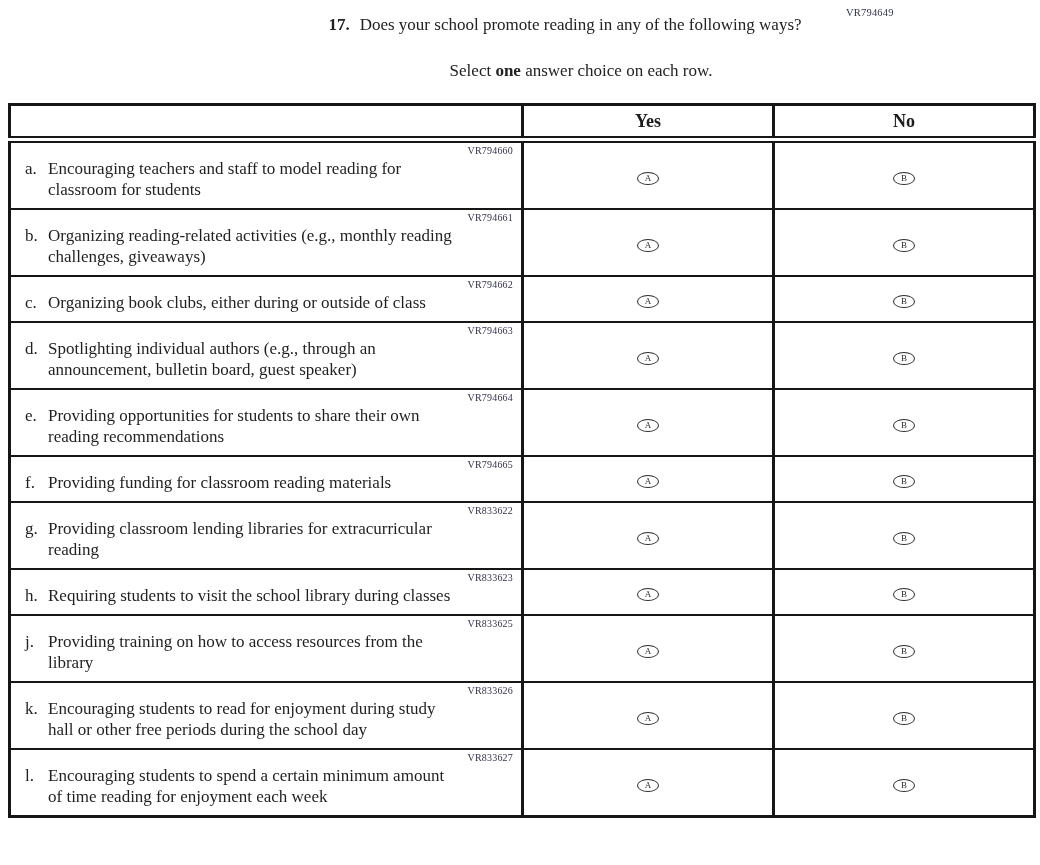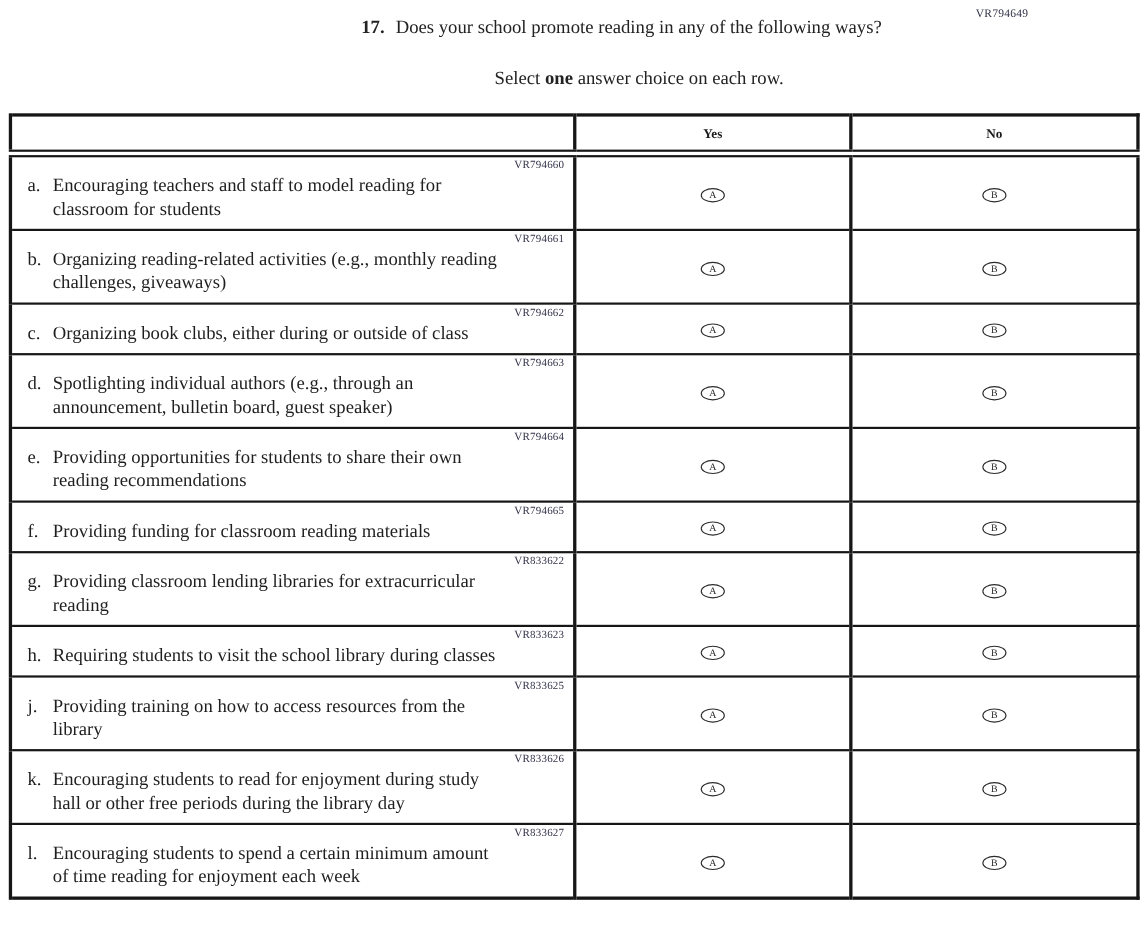--- a/index.html
+++ b/index.html
@@ -8,21 +8,21 @@
     width: 1040px;
     height: 865px;
     position: relative;
     font-family: "Liberation Serif", "DejaVu Serif", serif;
     color: #222222;
     overflow: hidden;
   }
 
   .top-right-code {
     position: absolute;
-    left: 887px;
+    left: 846px;
     top: 7px;
     font-size: 10.5px;
     color: #33334a;
     letter-spacing: 0.2px;
   }
 
   .question-block { padding-top: 14px; padding-left: 90px; text-align: center; }
   .question-line { font-size: 17px; line-height: 22px; }
   .q-number { font-weight: bold; margin-right: 10px; }
   .instruction-line {
@@ -49,21 +49,21 @@
     vertical-align: middle;
     background: #ffffff;
   }
   table.answer-table { border: 3px solid #161616; }
   table.answer-table th { border-bottom: 7px double #161616; }
   table.answer-table th, table.answer-table td { border-left-width: 3px; }
   table.answer-table th:first-child, table.answer-table td:first-child { border-left-width: 3px; }
 
   th.header-cell {
     height: 35px;
-    font-size: 12px;
+    font-size: 18px;
     font-weight: bold;
     text-align: center;
     color: #1c1c1c;
   }
 
   td.item-cell { padding: 1px 8px 8px 14px; }
   .vr-code {
     text-align: right;
     font-size: 10px;
     line-height: 13px;
@@ -314,21 +314,21 @@
           </span>
     </td>
   </tr>
 
   <tr>
     <td class="item-cell">
       <div class="vr-code">VR833626</div>
       <div class="item-text">
         <span class="item-letter">k.</span>
             <span class="item-label">Encouraging students to read for enjoyment during study
-hall or other free periods during the library day</span>
+hall or other free periods during the school day</span>
       </div>
     </td>
     <td class="opt-cell">
       <span class="oval">
             <span class="oval-letter">A</span>
           </span>
     </td>
     <td class="opt-cell">
       <span class="oval">
             <span class="oval-letter">B</span>

